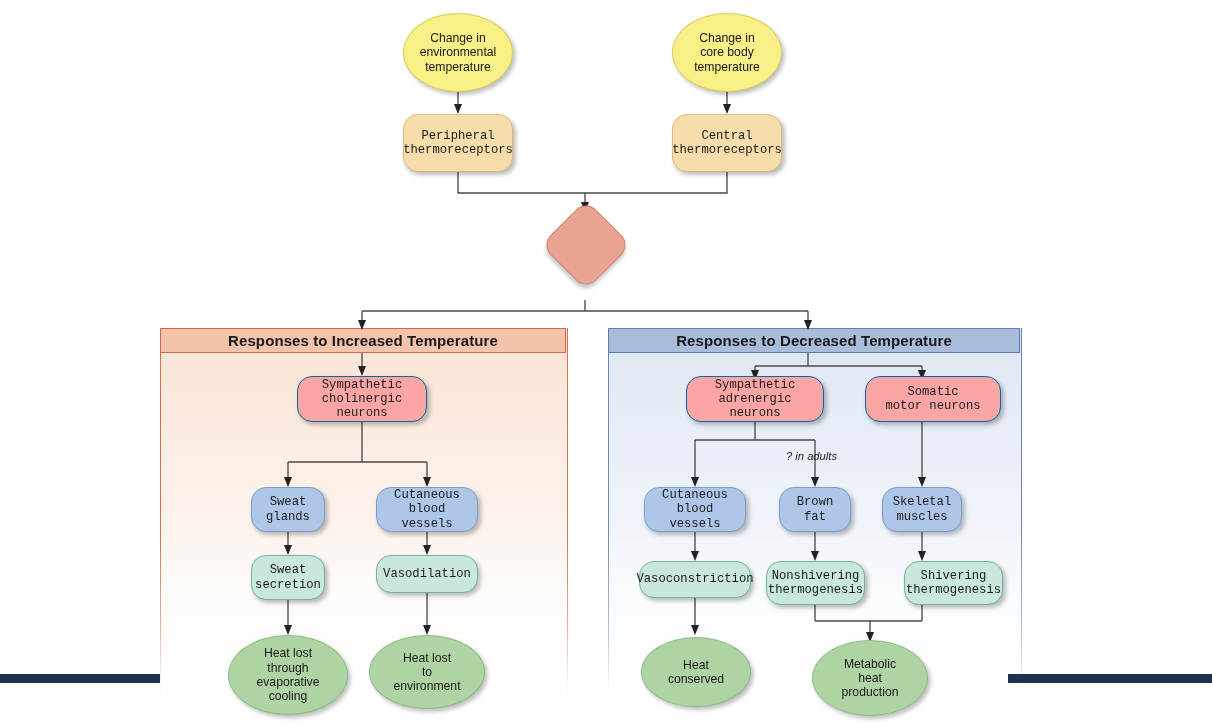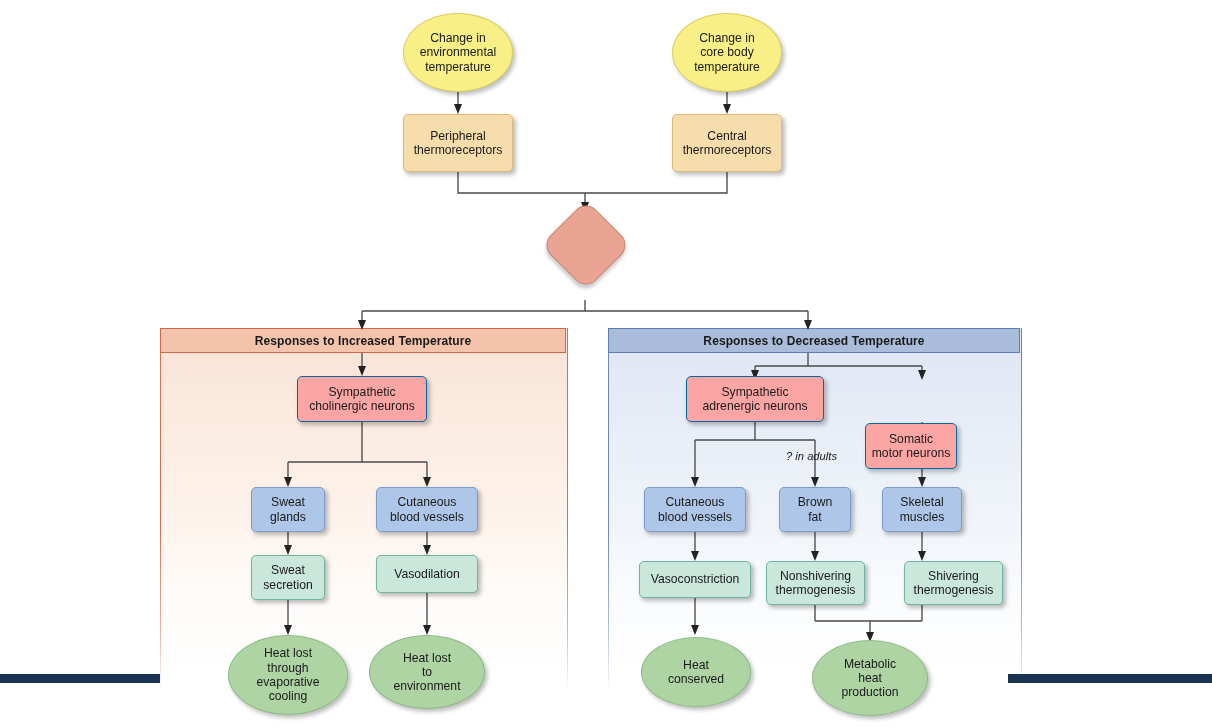--- a/index.html
+++ b/index.html
@@ -19,31 +19,31 @@
             mask-image:linear-gradient(to bottom,#000 0%,#000 55%,rgba(0,0,0,.55) 82%,rgba(0,0,0,0) 100%);
   }
   .panel-cold .pbody{
     background:linear-gradient(to bottom,#dee6f3 0%,#e6ecf6 22%,#f0f4fa 52%,#f8fafd 76%,#ffffff 100%);
     border-left:1.4px solid rgba(92,124,178,.9);
     border-right:1.4px solid rgba(92,124,178,.9);
     -webkit-mask-image:linear-gradient(to bottom,#000 0%,#000 55%,rgba(0,0,0,.55) 82%,rgba(0,0,0,0) 100%);
             mask-image:linear-gradient(to bottom,#000 0%,#000 55%,rgba(0,0,0,.55) 82%,rgba(0,0,0,0) 100%);
   }
   .phead{position:absolute;box-sizing:border-box;display:flex;align-items:center;
-         justify-content:center;font-size:12px;font-weight:bold;letter-spacing:.1px;}
+         justify-content:center;font-size:15px;font-weight:bold;letter-spacing:.1px;}
   .phead-hot{background:#f3c3ab;border:1.4px solid #d1684c;}
   .phead-cold{background:#a9bddb;border:1.4px solid #5c7cb2;}
 
   
   .node{position:absolute;box-sizing:border-box;display:flex;align-items:center;
         justify-content:center;text-align:center;line-height:1.17;
         font-size:12.2px;z-index:5;}
   .node span{display:block;padding:0 3px;}
 
-  .rbox{border-radius:5px;box-shadow:2.5px 3px 4px rgba(0,0,0,.26);}
+  .rbox{border-radius:15px;box-shadow:2.5px 3px 4px rgba(0,0,0,.26);font-family:Liberation Mono, monospace;}
   .ell{border-radius:50%;box-shadow:2.5px 3px 4px rgba(0,0,0,.26);}
 
   .n-yellow{background:#f8ef86;border:1px solid #d9ce5a;}
   .n-tan{background:#f6ddab;border:1px solid #dcbb78;}
   .n-diamond-wrap{position:absolute;z-index:5;}
   .n-diamond{width:100%;height:100%;background:#eaa494;border:1px solid #cf7f6c;
              border-radius:14px;transform:rotate(45deg);
              box-shadow:2.5px 3px 4px rgba(0,0,0,.22);}
   .n-diamond-label{position:absolute;left:0;top:0;width:100%;height:100%;
              display:flex;align-items:center;justify-content:center;text-align:center;
@@ -189,21 +189,21 @@
   <div class="node ell n-green" style="left:228px;top:635px;width:120px;height:80px;">
     <span>Heat lost<br>through<br>evaporative<br>cooling</span>
   </div>
   <div class="node ell n-green" style="left:369px;top:635px;width:116px;height:74px;">
     <span>Heat lost<br>to<br>environment</span>
   </div>
 
   <div class="node rbox n-purple" style="left:686px;top:376px;width:138px;height:46px;">
     <span>Sympathetic<br>adrenergic neurons</span>
   </div>
-  <div class="node rbox n-purple" style="left:865px;top:376px;width:92px;height:46px;margin-top:47px;">
+  <div class="node rbox n-purple" style="left:865px;top:376px;width:136px;height:46px;">
     <span>Somatic<br>motor neurons</span>
   </div>
 
   <div class="node rbox n-blue" style="left:644px;top:487px;width:102px;height:45px;">
     <span>Cutaneous<br>blood vessels</span>
   </div>
   <div class="node rbox n-blue" style="left:779px;top:487px;width:72px;height:45px;">
     <span>Brown<br>fat</span>
   </div>
   <div class="node rbox n-mint" style="left:639px;top:561px;width:112px;height:37px;">

